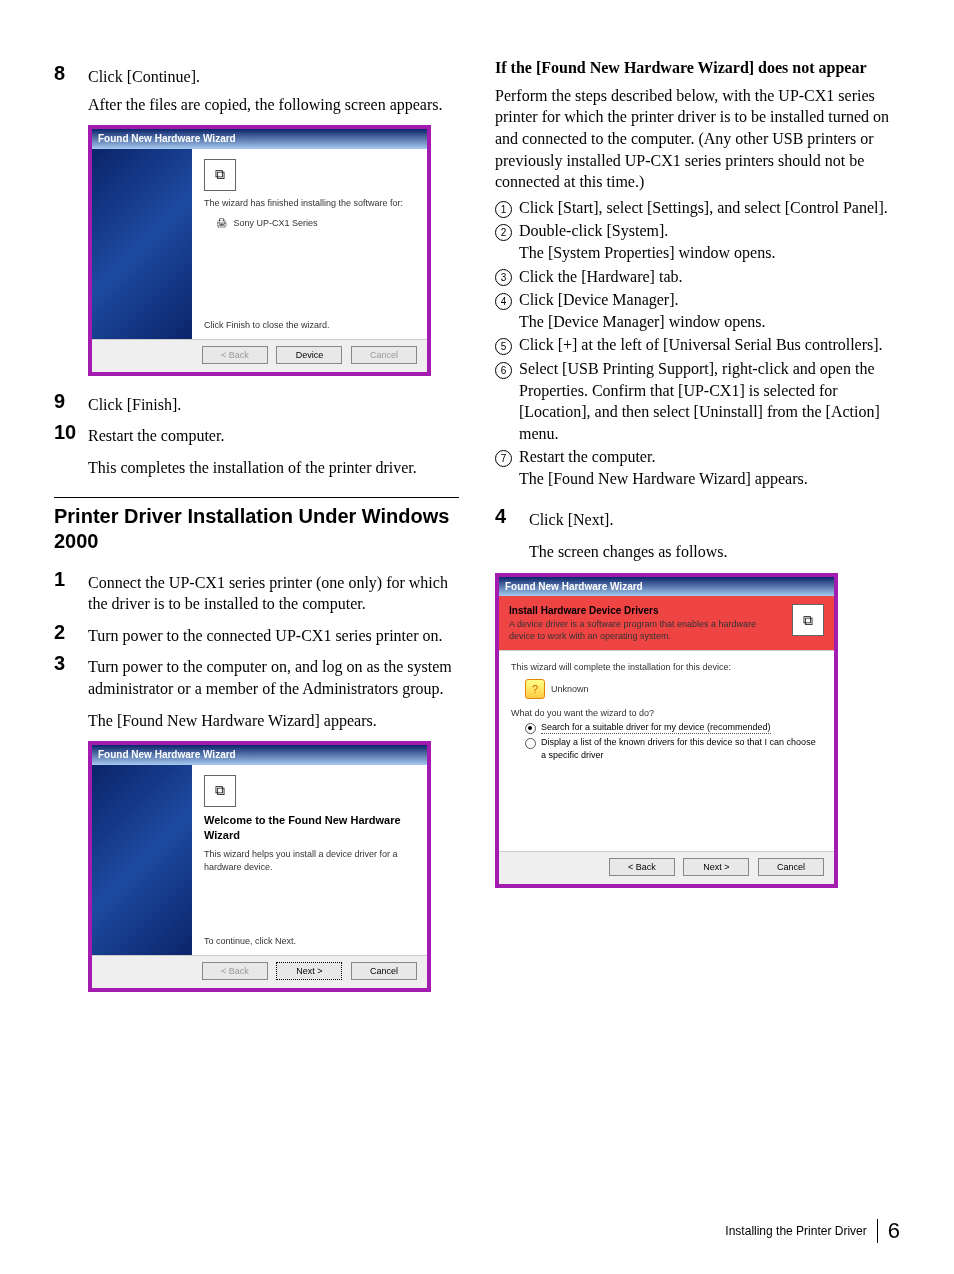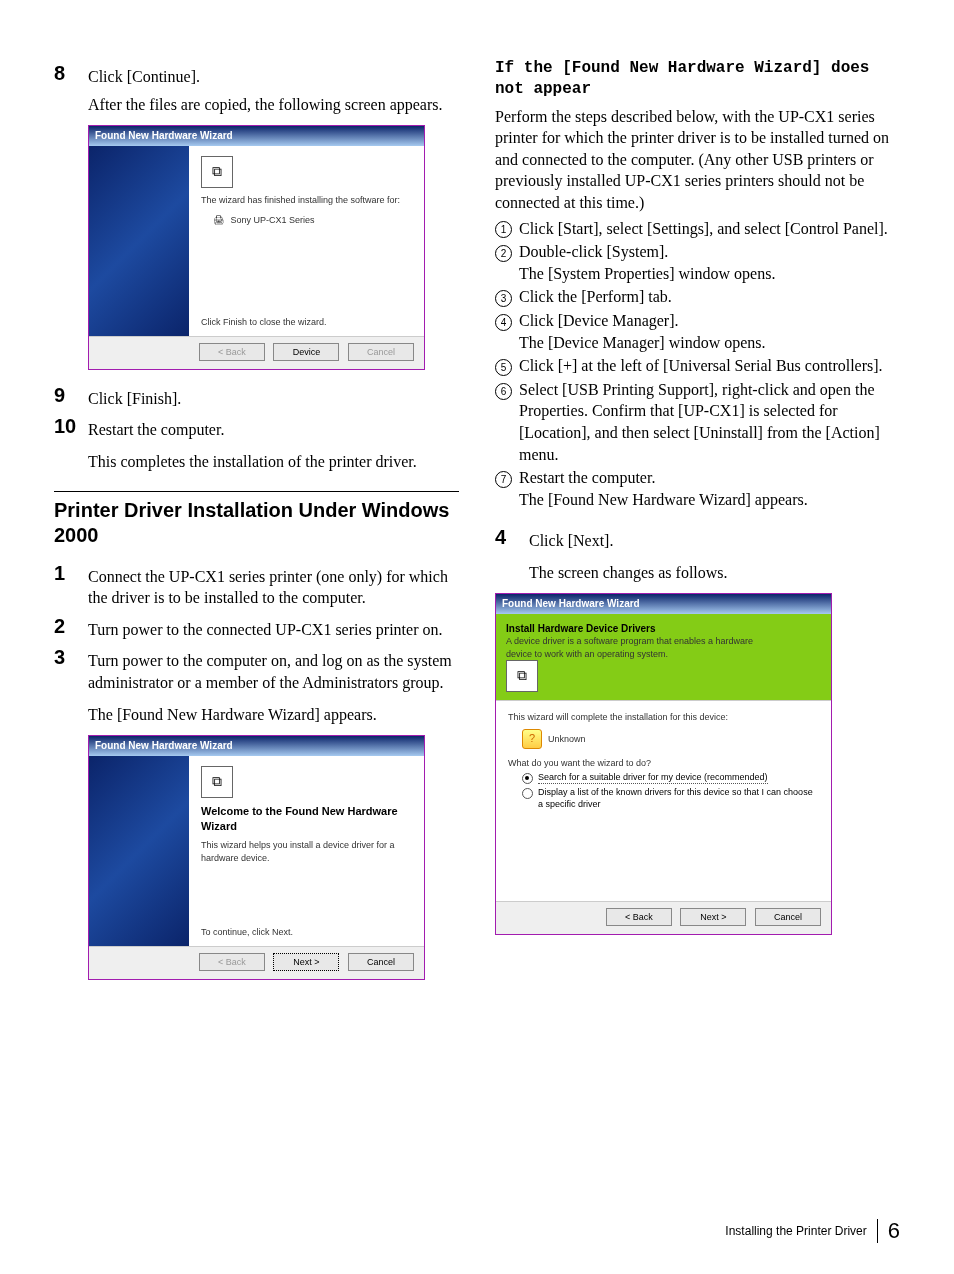--- a/index.html
+++ b/index.html
@@ -4,38 +4,38 @@
 <style>
   html,body{margin:0;padding:0;background:#fff;color:#000;font-family:"Times New Roman",Times,serif;font-size:16px;line-height:1.35;}
   .page{width:954px;height:1274px;position:relative;box-sizing:border-box;padding:58px 54px 40px 54px;}
   .cols{display:flex;gap:36px;}
   .col{flex:1 1 0;min-width:0;}
   .step{display:flex;align-items:flex-start;margin:4px 0 6px 0;}
   .stepnum{font-family:Helvetica,Arial,sans-serif;font-weight:bold;font-size:20px;width:34px;flex:none;line-height:1.1;}
   .steptxt{flex:1;padding-top:4px;}
   .indent{margin-left:34px;}
   h2.section{font-family:Helvetica,Arial,sans-serif;font-weight:bold;font-size:20px;margin:18px 0 14px 0;border-top:1px solid #000;padding-top:6px;line-height:1.25;}
-  h3.sub{font-family:Liberation Mono, monospace;font-weight:bold;font-size:16px;margin:0 0 6px 0;line-height:1.3;}
+  h3.sub{font-family:Liberation Serif, serif;font-weight:bold;font-size:16px;margin:0 0 6px 0;line-height:1.3;}
   .enum{display:flex;margin:2px 0;}
   .enum .circ{width:24px;flex:none;}
   .enum .etxt{flex:1;}
   .circ-icon{display:inline-block;width:15px;height:15px;border:1px solid #000;border-radius:50%;font-size:10px;line-height:15px;text-align:center;font-family:Arial,sans-serif;vertical-align:middle;}
   
-  .dlg{width:335px;border:1px solid #a21caf;background:#efefef;font-family:Tahoma,Arial,sans-serif;font-size:9px;color:#000;margin:10px 0 14px 34px;}
+  .dlg{width:335px;border:4px solid #a21caf;background:#efefef;font-family:Tahoma,Arial,sans-serif;font-size:9px;color:#000;margin:10px 0 14px 34px;}
   .dlg .title{background:linear-gradient(#0b246a,#a6caf0);color:#fff;font-weight:bold;font-size:10px;padding:3px 6px;}
   .dlg .body{display:flex;background:#fff;}
   .dlg .side{width:100px;background:linear-gradient(135deg,#0b246a 0%,#1d4aa0 50%,#0b246a 100%);flex:none;min-height:190px;position:relative;}
   .dlg .main{flex:1;padding:10px 12px 8px 12px;display:flex;flex-direction:column;}
   .dlg .h{font-weight:bold;font-size:11px;margin-bottom:6px;}
   .dlg .foot{text-align:right;padding:6px 10px 8px 10px;border-top:1px solid #ccc;background:#efefef;}
   .dlg-btn{display:inline-block;min-width:52px;border:1px solid #888;background:#e8e8e8;font-size:9px;padding:2px 6px;margin-left:6px;text-align:center;color:#000;}
   .dlg-btn.disabled{color:#999;}
   .dlg-icon{width:30px;height:30px;border:1px solid #666;display:inline-flex;align-items:center;justify-content:center;font-size:14px;background:#fff;margin-bottom:6px;}
   .dlg .plainbody{background:#fff;padding:10px 12px;min-height:180px;}
-  .banner{background:#84cc16;border-bottom:1px solid #ccc;padding:8px 10px;display:flex;justify-content:space-between;align-items:flex-start;flex-direction:column;}
+  .banner{background:#ef4444;border-bottom:1px solid #ccc;padding:8px 10px;display:flex;justify-content:space-between;align-items:flex-start;}
   .radio{display:flex;align-items:flex-start;margin:2px 0 2px 14px;font-size:9px;}
   .radio .dot{width:9px;height:9px;border:1px solid #555;border-radius:50%;margin:2px 5px 0 0;flex:none;position:relative;}
   .radio.sel .dot::after{content:"";position:absolute;top:1.5px;left:1.5px;width:4px;height:4px;background:#000;border-radius:50%;}
   .footer{position:absolute;bottom:28px;right:54px;font-size:12px;display:flex;align-items:center;gap:10px;font-family:Helvetica,Arial,sans-serif;margin-top:13px;}
   .footer .pg{font-size:22px;}
   .footer .bar{width:1px;height:24px;background:#000;}
   .small{font-size:9px;color:#333;}
   .unknown-row{display:flex;align-items:center;margin:6px 0 8px 14px;}
   .unknown-ico{width:18px;height:18px;border:1px solid #d80;border-radius:3px;background:linear-gradient(#ff8,#fc4);display:flex;align-items:center;justify-content:center;font-size:11px;color:#c60;margin-right:6px;}
 </style>
@@ -131,21 +131,21 @@
           <div class="enum">
             <div class="circ"><span class="circ-icon">1</span></div>
             <div class="etxt">Click [Start], select [Settings], and select [Control Panel].</div>
           </div>
           <div class="enum">
             <div class="circ"><span class="circ-icon">2</span></div>
             <div class="etxt">Double-click [System].<div>The [System Properties] window opens.</div></div>
           </div>
           <div class="enum">
             <div class="circ"><span class="circ-icon">3</span></div>
-            <div class="etxt">Click the [Perform] tab.</div>
+            <div class="etxt">Click the [Hardware] tab.</div>
           </div>
           <div class="enum">
             <div class="circ"><span class="circ-icon">4</span></div>
             <div class="etxt">Click [Device Manager].<div>The [Device Manager] window opens.</div></div>
           </div>
           <div class="enum">
             <div class="circ"><span class="circ-icon">5</span></div>
             <div class="etxt">Click [+] at the left of [Universal Serial Bus controllers].</div>
           </div>
           <div class="enum">

